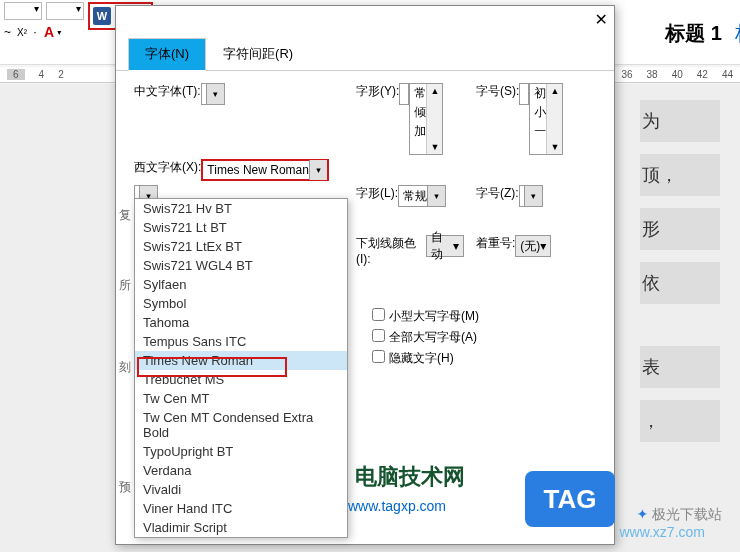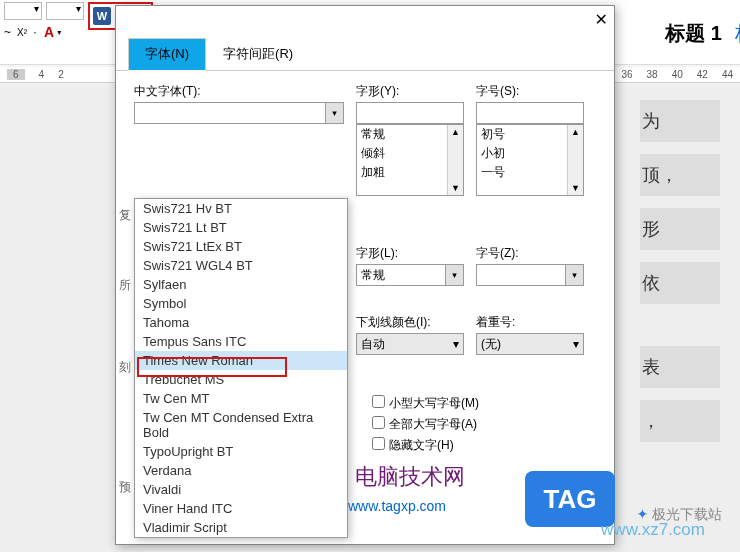--- a/index.html
+++ b/index.html
@@ -33,47 +33,47 @@
 
 .dialog { position: absolute; top: 5px; left: 115px; width: 500px; height: 540px; background: #fff; border: 1px solid #888; box-shadow: 2px 2px 10px rgba(0,0,0,0.3); }
 .dialog-close { position: absolute; top: 4px; right: 6px; font-size: 16px; cursor: pointer; }
 
 .tab-row { display: flex; border-bottom: 1px solid #ccc; margin-top: 32px; padding: 0 12px; }
 .tab { padding: 6px 16px; font-size: 13px; border: 1px solid transparent; cursor: pointer; }
 .tab.active { border: 1px solid #ccc; border-bottom: 1px solid #fff; background: #0ea5e9; margin-bottom: -1px; }
 
 .dialog-body { padding: 12px 18px; font-size: 13px; }
 .row { display: flex; gap: 12px; margin-bottom: 4px; }
-.col { display: flex; flex-direction: column; }
+.col { display: flex; flex-direction: row; }
 .label-sm { font-size: 12px; margin-bottom: 2px; }
 
 .dd-input { height: 22px; border: 1px solid #999; background: #fff; font-size: 12px; padding: 0 4px; position: relative; display: flex; align-items: center; justify-content: space-between; }
 .dd-input .arrow-btn { width: 18px; height: 20px; background: #e1e1e1; border-left: 1px solid #999; display: flex; align-items: center; justify-content: center; font-size: 9px; margin-right: -4px; }
 .dd-red { border: 2px solid #d01818; }
 
 .listbox { border: 1px solid #999; height: 72px; overflow: hidden; font-size: 12px; position: relative; background: #fff; }
 .listbox .lb-item { padding: 1px 4px; }
 .listbox .scroll-track { position: absolute; right: 0; top: 0; bottom: 0; width: 16px; background: #f0f0f0; border-left: 1px solid #ccc; display: flex; flex-direction: column; justify-content: space-between; font-size: 9px; align-items: center; }
 .listbox .scroll-track span { padding: 2px; }
 
 .font-dropdown { position: absolute; top: 192px; left: 18px; width: 214px; background: #fff; border: 1px solid #999; box-shadow: 2px 2px 8px rgba(0,0,0,0.25); z-index: 5; }
 .font-dd-item { padding: 2px 8px; font-size: 13px; color: #333; cursor: pointer; }
 .font-dd-item.hl { background: #cde6f7; }
 .font-dd-red { border: 2px solid #d01818; position: absolute; top: 158px; left: 2px; width: 150px; height: 20px; pointer-events: none; }
 .font-dd-side { position: absolute; left: -16px; font-size: 12px; color: #666; }
 
 .chk-row { display: flex; align-items: flex-start; gap: 4px; font-size: 12px; margin: 4px 16px; }
 .chk-row input { width: 13px; height: 13px; }
 
-.watermark1 { position: absolute; bottom: 60px; left: 355px; font-size: 22px; font-weight: normal; color: #701a75; z-index: 20; }
+.watermark1 { position: absolute; bottom: 60px; left: 355px; font-size: 22px; font-weight: bold; color: #14532d; z-index: 20; }
 .watermark1b { position: absolute; bottom: 38px; left: 348px; font-size: 14px; color: #0066cc; z-index: 20; }
 .tag-badge { position: absolute; bottom: 25px; right: 125px; width: 90px; height: 56px; background: #2a7de1; border-radius: 8px; color: #fff; display: flex; align-items: center; justify-content: center; font-size: 26px; font-weight: bold; z-index: 20; }
 .watermark2 { position: absolute; bottom: 28px; right: 18px; font-size: 14px; color: #888; z-index: 20; }
 .watermark2::before { content: "✦ "; color: #2a7de1; }
-.watermark2b { position: absolute; bottom: 12px; right: 35px; font-size: 17px; color: #6bb8e8; z-index: 20; }
+.watermark2b { position: absolute; bottom: 12px; right: 35px; font-size: 14px; color: #6bb8e8; z-index: 20; }
 </style>
 </head>
 <body>
 
 <div class="bg-toolbar">
   <div class="bg-toolbar-top">
     <div class="small-dd"></div>
     <div class="small-dd"></div>
     <span class="aplus">A⁺</span>
   </div>

